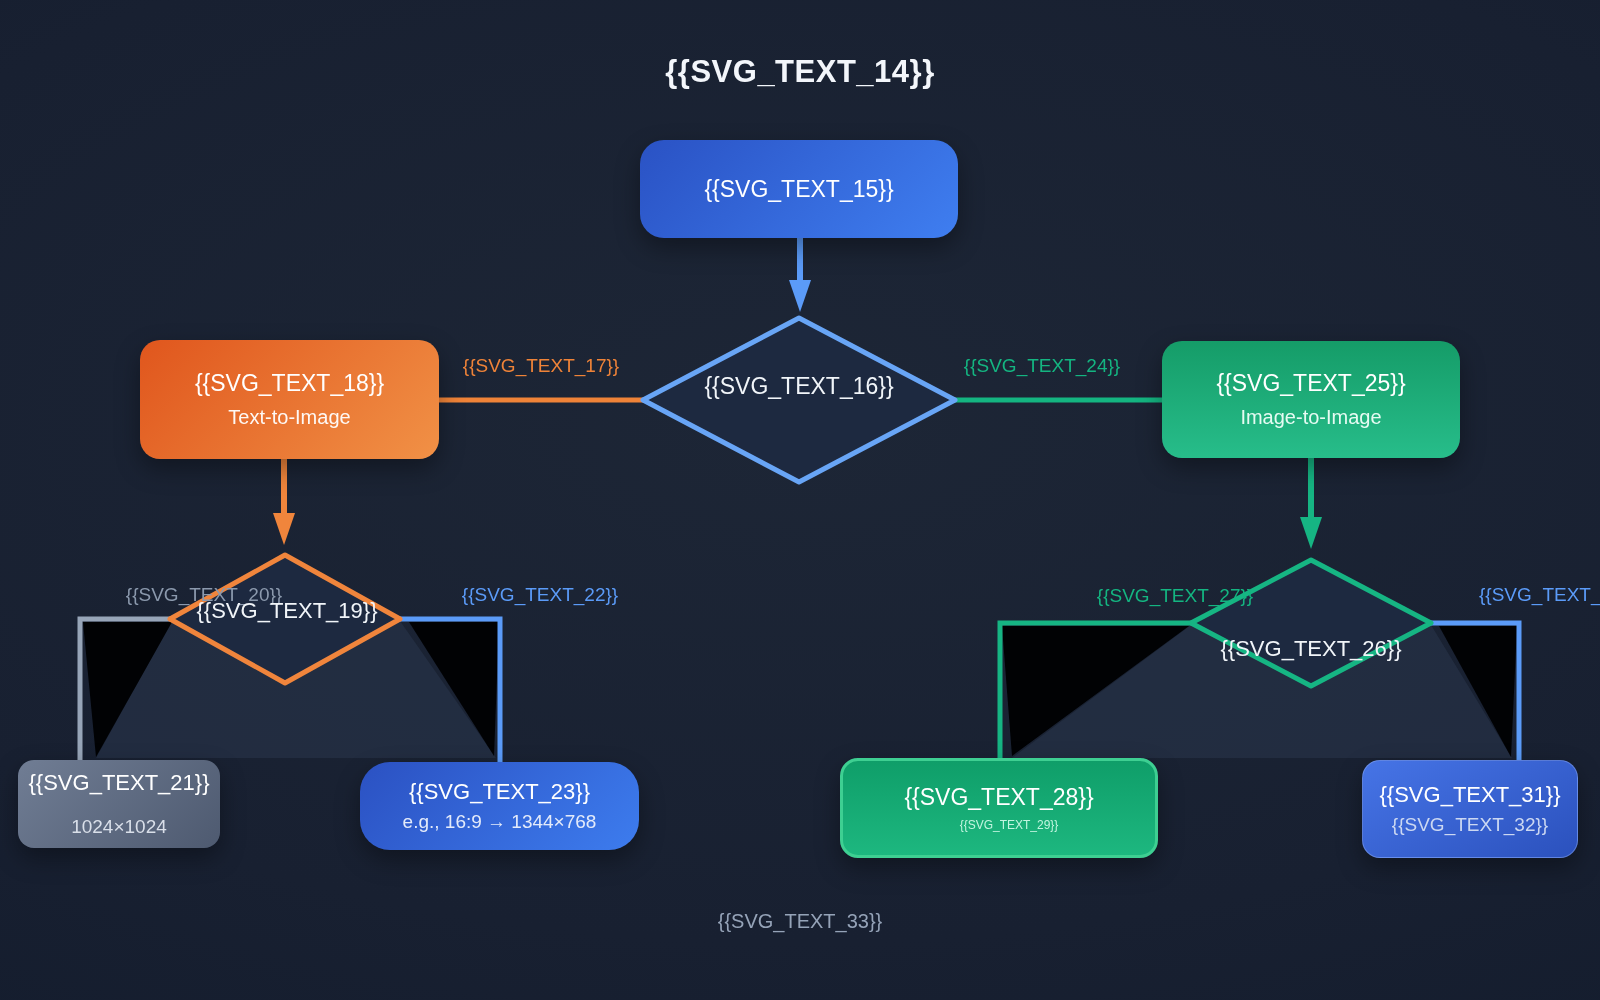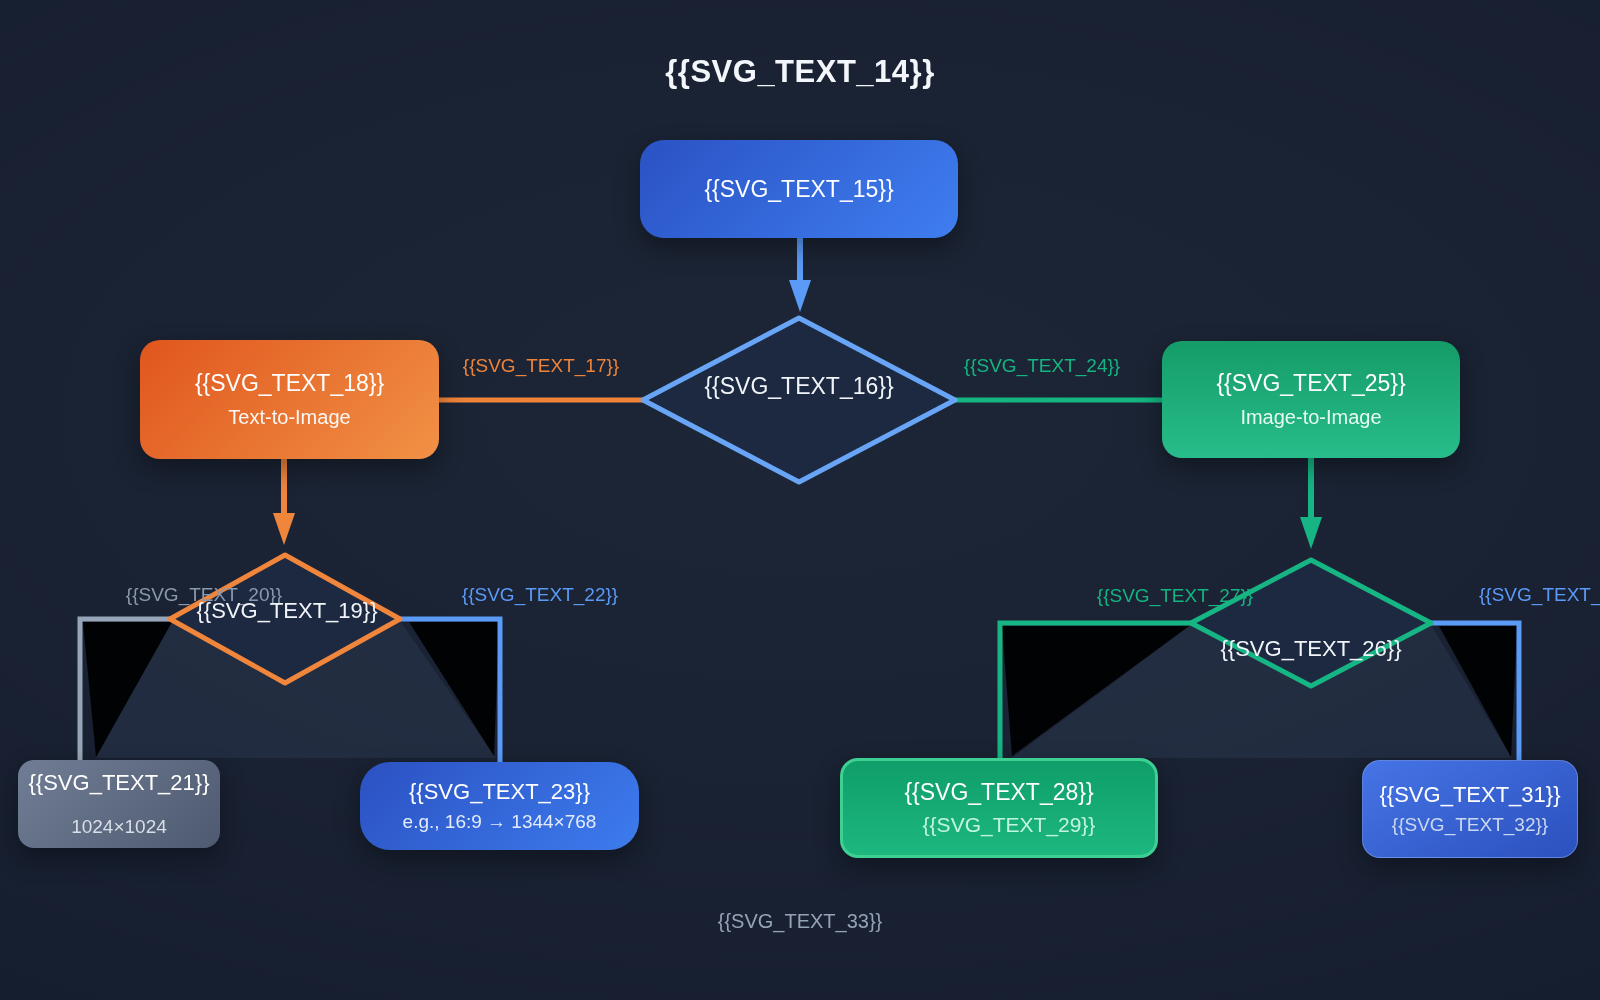--- a/index.html
+++ b/index.html
@@ -41,21 +41,21 @@
   .node-sm .s{font-size:19px;}
   .node-gray{left:18px;top:760px;width:202px;height:88px;border-radius:16px;gap:20px;
     background:linear-gradient(135deg,#707d94 0%,#4e5a70 100%);}
   .node-gray .s{color:#d9dfe9;}
   .node-bluesm{left:360px;top:762px;width:279px;height:88px;border-radius:30px;gap:6px;
     background:linear-gradient(135deg,#2b51c2 0%,#3d7cee 100%);}
   .node-bluesm .s{color:#e4ebfa;}
   .node-greensm{left:840px;top:758px;width:318px;height:100px;border-radius:18px;gap:7px;
     background:linear-gradient(180deg,#0f9e69 0%,#1db77f 100%);
     border:3px solid #3ecf92;}
-  .node-greensm .s{color:#c2f5e0;font-size:21px;margin-left:20px;}
+  .node-greensm .s{color:#c2f5e0;font-size:12px;margin-left:20px;}
   .node-bluesm2{left:1362px;top:760px;width:216px;height:98px;border-radius:18px;gap:6px;
     background:linear-gradient(150deg,#4674e6 0%,#2b51bd 100%);
     border:1.5px solid rgba(173,198,255,.35);}
   .node-bluesm2 .s{color:#ccd8f2;}
 
   .diamond-text{
     transform:translate(-50%,-50%);color:#f1f5f9;white-space:nowrap;
     font-size:23px;text-align:center;
   }
   .diamond-text.sm{font-size:22px;}

